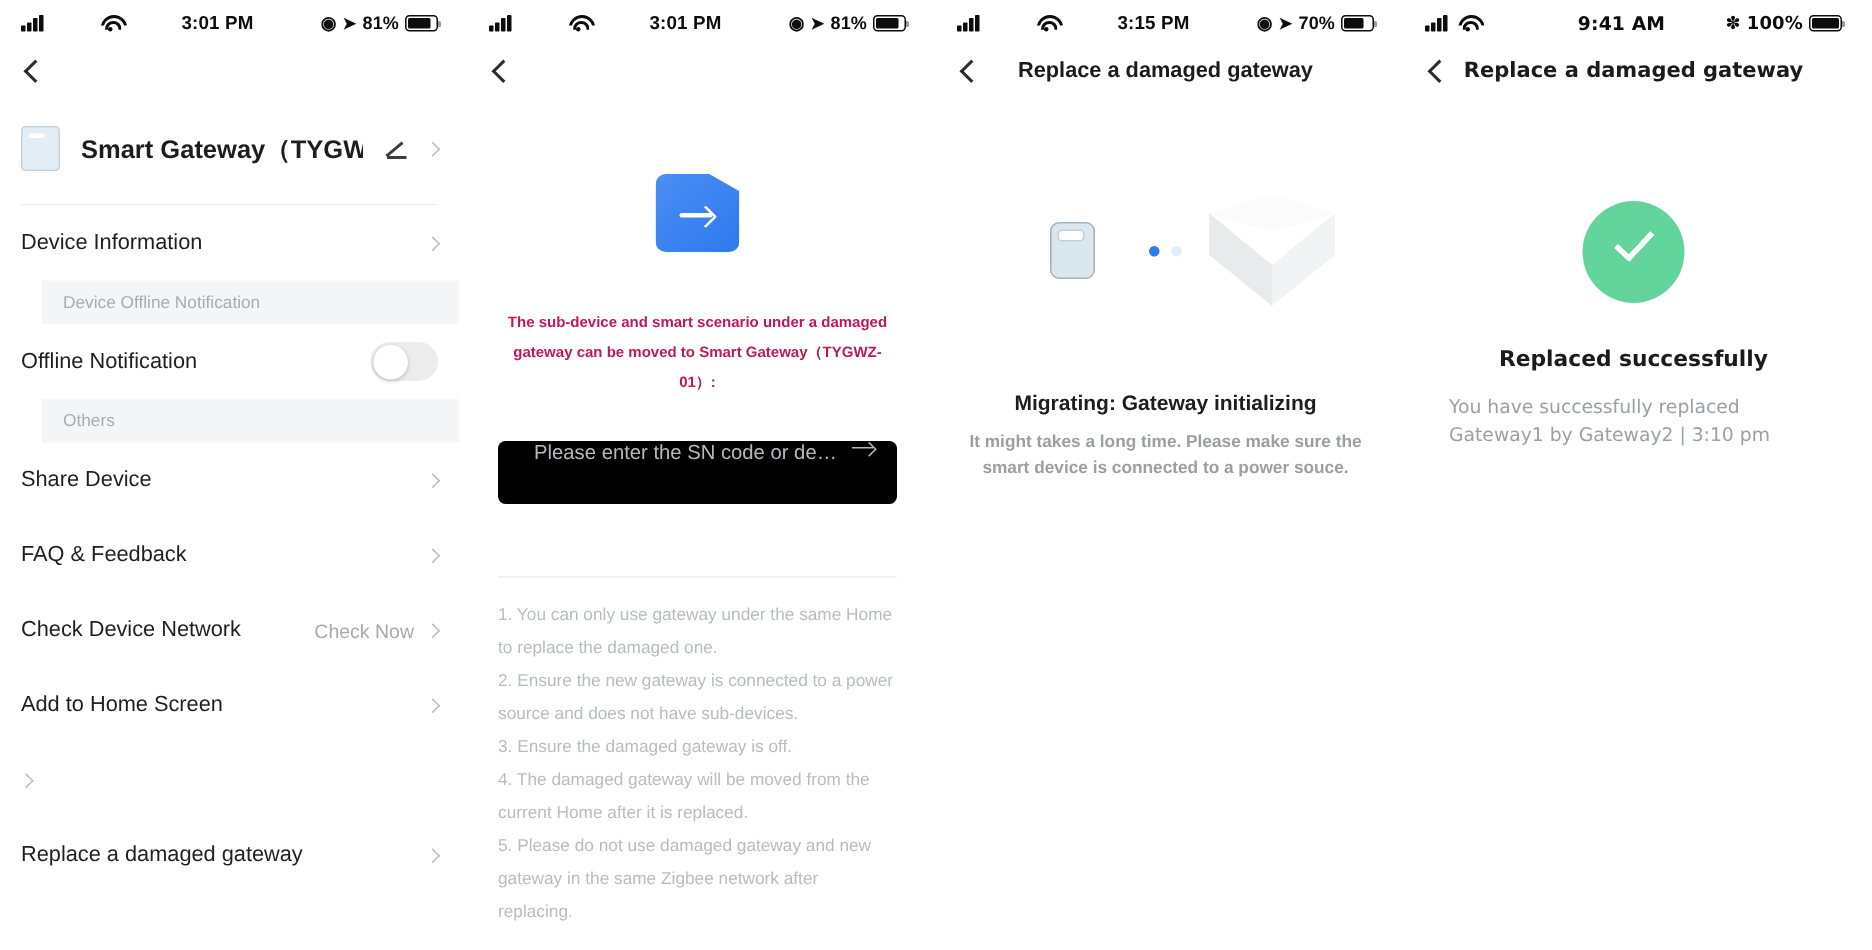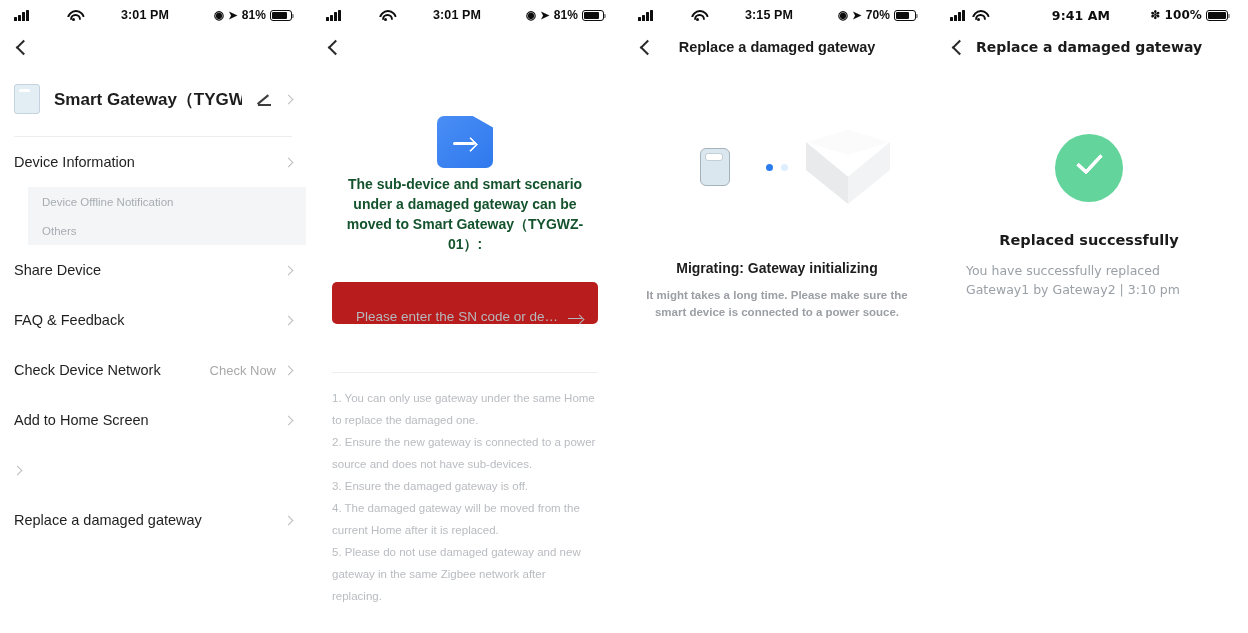--- a/index.html
+++ b/index.html
@@ -200,31 +200,31 @@
     content: ""; position: absolute; left: 0; top: 6.2px;
     width: 22px; height: 2.6px; background: #ffffff; border-radius: 2px;
   }
   .move-icon .arrow:after {
     content: ""; position: absolute; right: 1.5px; top: 3.2px;
     width: 9px; height: 9px;
     border-top: 2.6px solid #ffffff; border-right: 2.6px solid #ffffff;
     transform: rotate(45deg); border-radius: 1.5px;
   }
   .p2-title {
-    margin-top: 6px;
+    margin-top: 38px;
     text-align: center;
-    font-size: 14px; font-weight: bold; color: #14532d;
+    font-size: 10px; font-weight: bold; color: #be185d;
     line-height: 20px;
   }
   .sn-input {
     margin: 28px auto 0 auto;
     height: 42px;
-    background: #b91c1c;
+    background: #000000;
     border-radius: 5px;
-    display: flex; align-items: flex-end;
+    display: flex; align-items: flex-start;
     padding: 0 14px;
     cursor: text;
   }
   .sn-input .ph {
     flex: 1 1 auto;
     font-size: 13.5px; color: #b5b8bc;
     text-align: center;
     white-space: nowrap; overflow: hidden;
   }
   .sn-arrow {
@@ -364,20 +364,26 @@
 
     <div class="row">
       <div class="row-label">Device Information</div>
       <div class="chev"></div>
     </div>
 
     <div class="section-head">
       <span>Device Offline Notification</span>
     </div>
 
+    <div class="row">
+      <div class="row-label">Offline Notification</div>
+      <div class="toggle">
+        <div class="knob"></div>
+      </div>
+    </div>
 
     <div class="section-head">
       <span>Others</span>
     </div>
 
     <div class="row">
       <div class="row-label">Share Device</div>
       <div class="chev"></div>
     </div>
     <div class="row">

